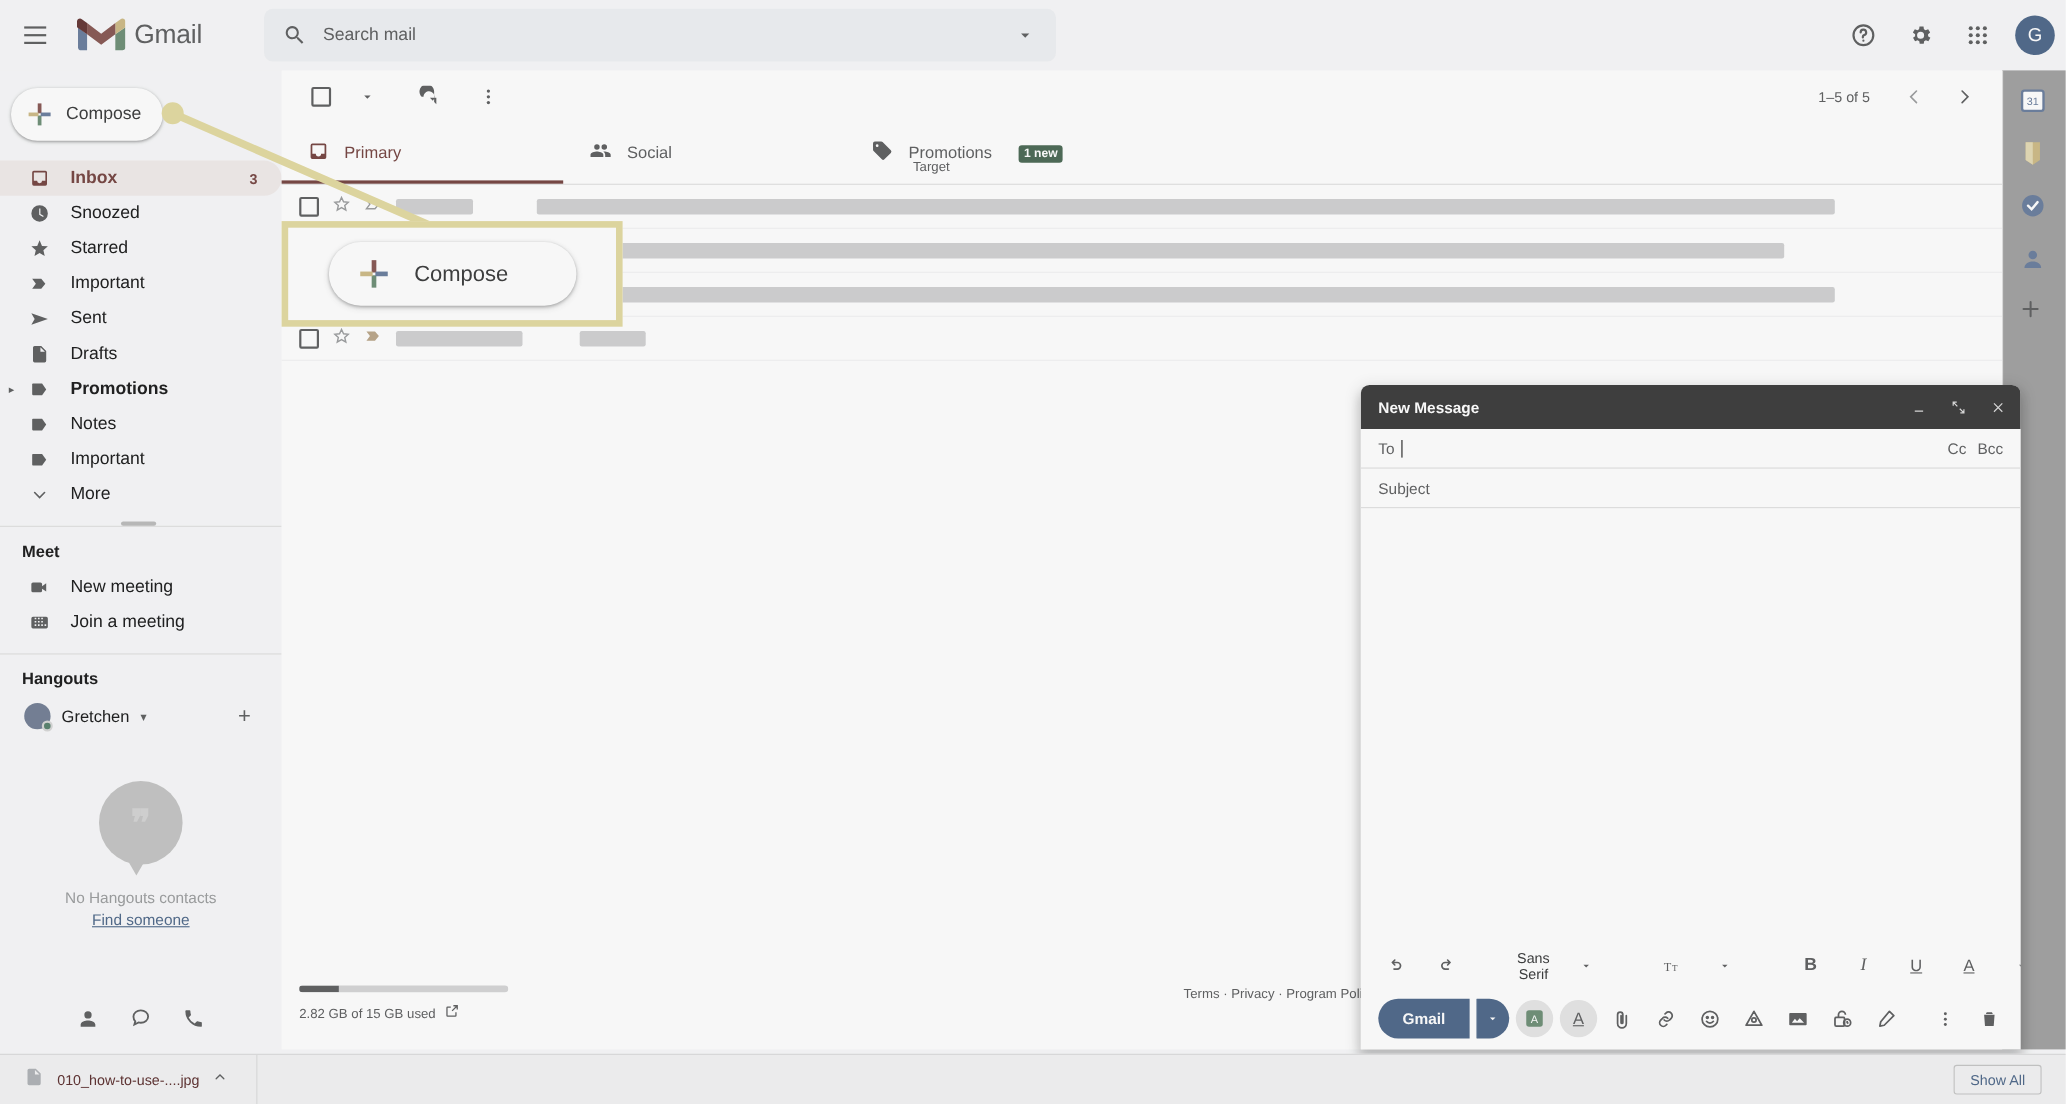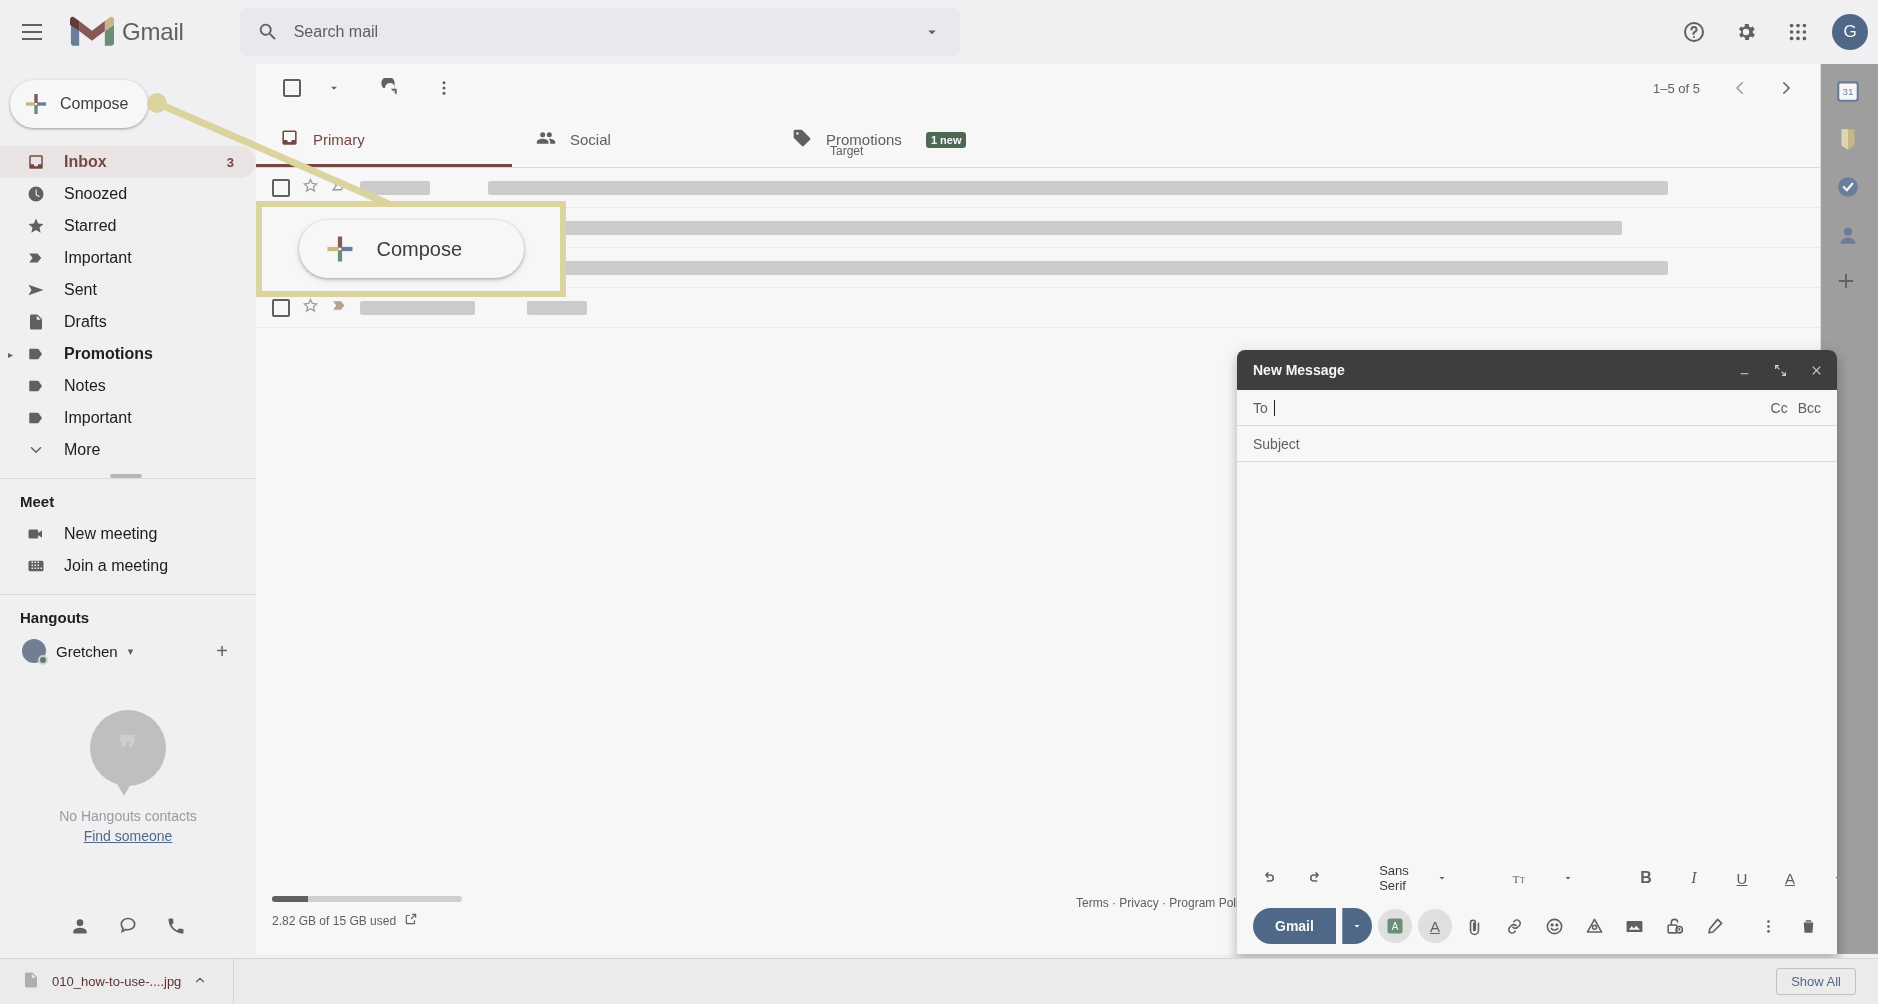--- a/index.html
+++ b/index.html
@@ -148,21 +148,21 @@
   .cw-hbtn { width: 22px; height:22px; display:flex;align-items:center;justify-content:center;
     color:#ddd; cursor:pointer; font-size:15px;}
   .cw-field { height: 36px; border-bottom:1px solid #e0e0e0; display:flex; align-items:center;
     padding: 0 16px; font-size:14px; color:#5f6368; }
   .cw-to-label{ margin-right:6px; }
   .cw-caret { width:1px; height:16px; background:#202124; animation: none; }
   .cw-ccbcc { margin-left:auto; display:flex; gap:10px; }
   .cw-ccbcc span { cursor:pointer; }
   .cw-body { flex:1; padding: 12px 16px; font-size:14px; color:#202124; }
   .cw-fmt { height: 40px; display:flex; align-items:center; gap:18px; padding: 0 8px;
-    margin: 0 8px; }
+    margin: 0 8px; text-align: center; }
   .fmt-btn { height:30px; min-width:30px; display:flex; align-items:center; justify-content:center;
     border-radius:4px; cursor:pointer; color:#5f6368; font-size:15px; padding: 0 4px;}
   .fmt-sep { width:1px; height:20px; background:#dadce0; margin: 0 6px;}
   .fmt-font { font-size:13px; color:#3c4043; padding: 0 6px;}
   .cw-send { height: 56px; display:flex; align-items:center; padding: 0 12px 0 16px; gap: 6px;}
   .send-btn { background:#1a73e8; color:#fff; height:36px; border-radius:18px 0 0 18px;
     display:flex;align-items:center; padding: 0 22px; font-size:14px; font-weight:bold; cursor:pointer;}
   .send-caret { background:#1a73e8; color:#fff; height:36px; width:30px; border-radius:0 18px 18px 0;
     display:flex;align-items:center;justify-content:center; cursor:pointer; border-left:1px solid #5a9cf0;}
   .send-tool { width:34px;height:34px;display:flex;align-items:center;justify-content:center;

